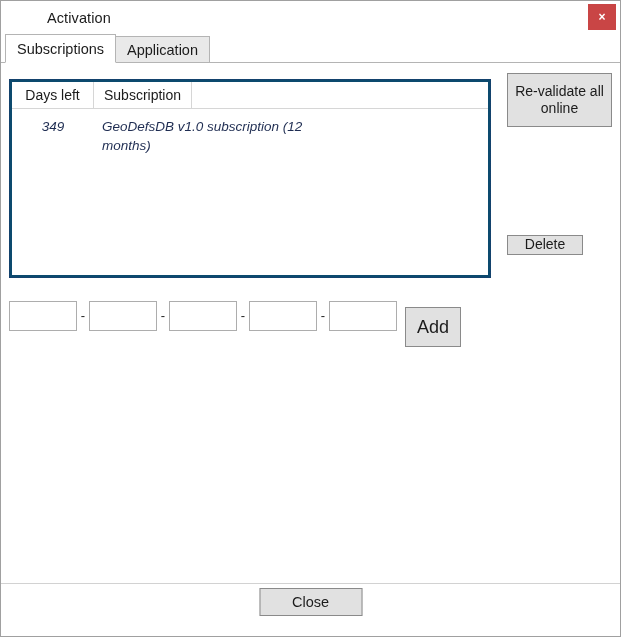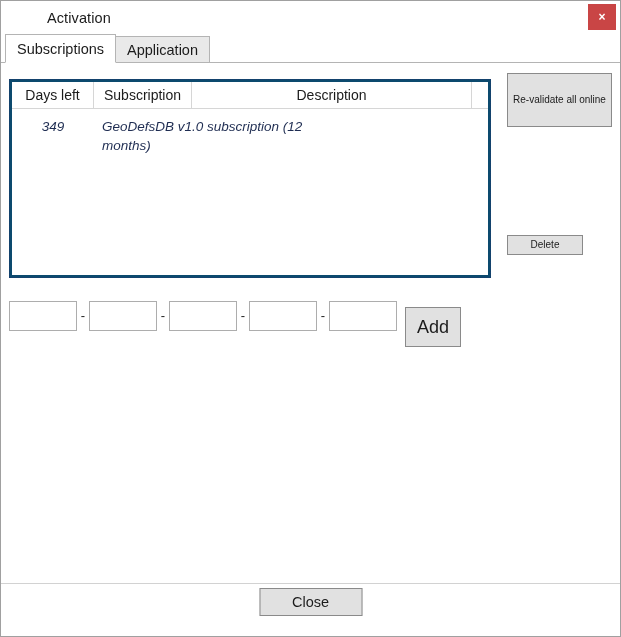--- a/index.html
+++ b/index.html
@@ -167,21 +167,21 @@
   }
   .lv-td.c0 { width: 82px; text-align: center; }
   .lv-td.c1 { width: 98px; text-align: center; }
   .lv-td.c2 { width: 250px; padding-left: 8px; text-align: left; }
 
   
   .btn {
     background: #e1e1e1;
     border: 1px solid #8a8a8a;
     font-family: "Liberation Sans", sans-serif;
-    font-size: 10px;
+    font-size: 14px;
     color: #1b1b1b;
     cursor: pointer;
     box-sizing: border-box;
     text-align: center;
     line-height: 1.25;
     padding: 0;
   }
   .btn-revalidate {
     position: absolute;
     left: 506px;
@@ -267,21 +267,20 @@
     <div class="tab">Application</div>
   </div>
 
   <div class="content">
 
     <div class="listview-focus">
       <div class="listview">
         <div class="lv-header">
           <div class="lv-th c0">Days left</div>
           <div class="lv-th c1">Subscription</div>
-          <div class="lv-th c2">Description</div>
           <div class="lv-th c3"></div>
         </div>
         <div class="lv-row">
           <div class="lv-td c0">349</div>
           <div class="lv-td c2">GeoDefsDB v1.0 subscription (12 months)</div>
         </div>
       </div>
     </div>
 
     <button class="btn btn-revalidate">Re-validate all online</button>

